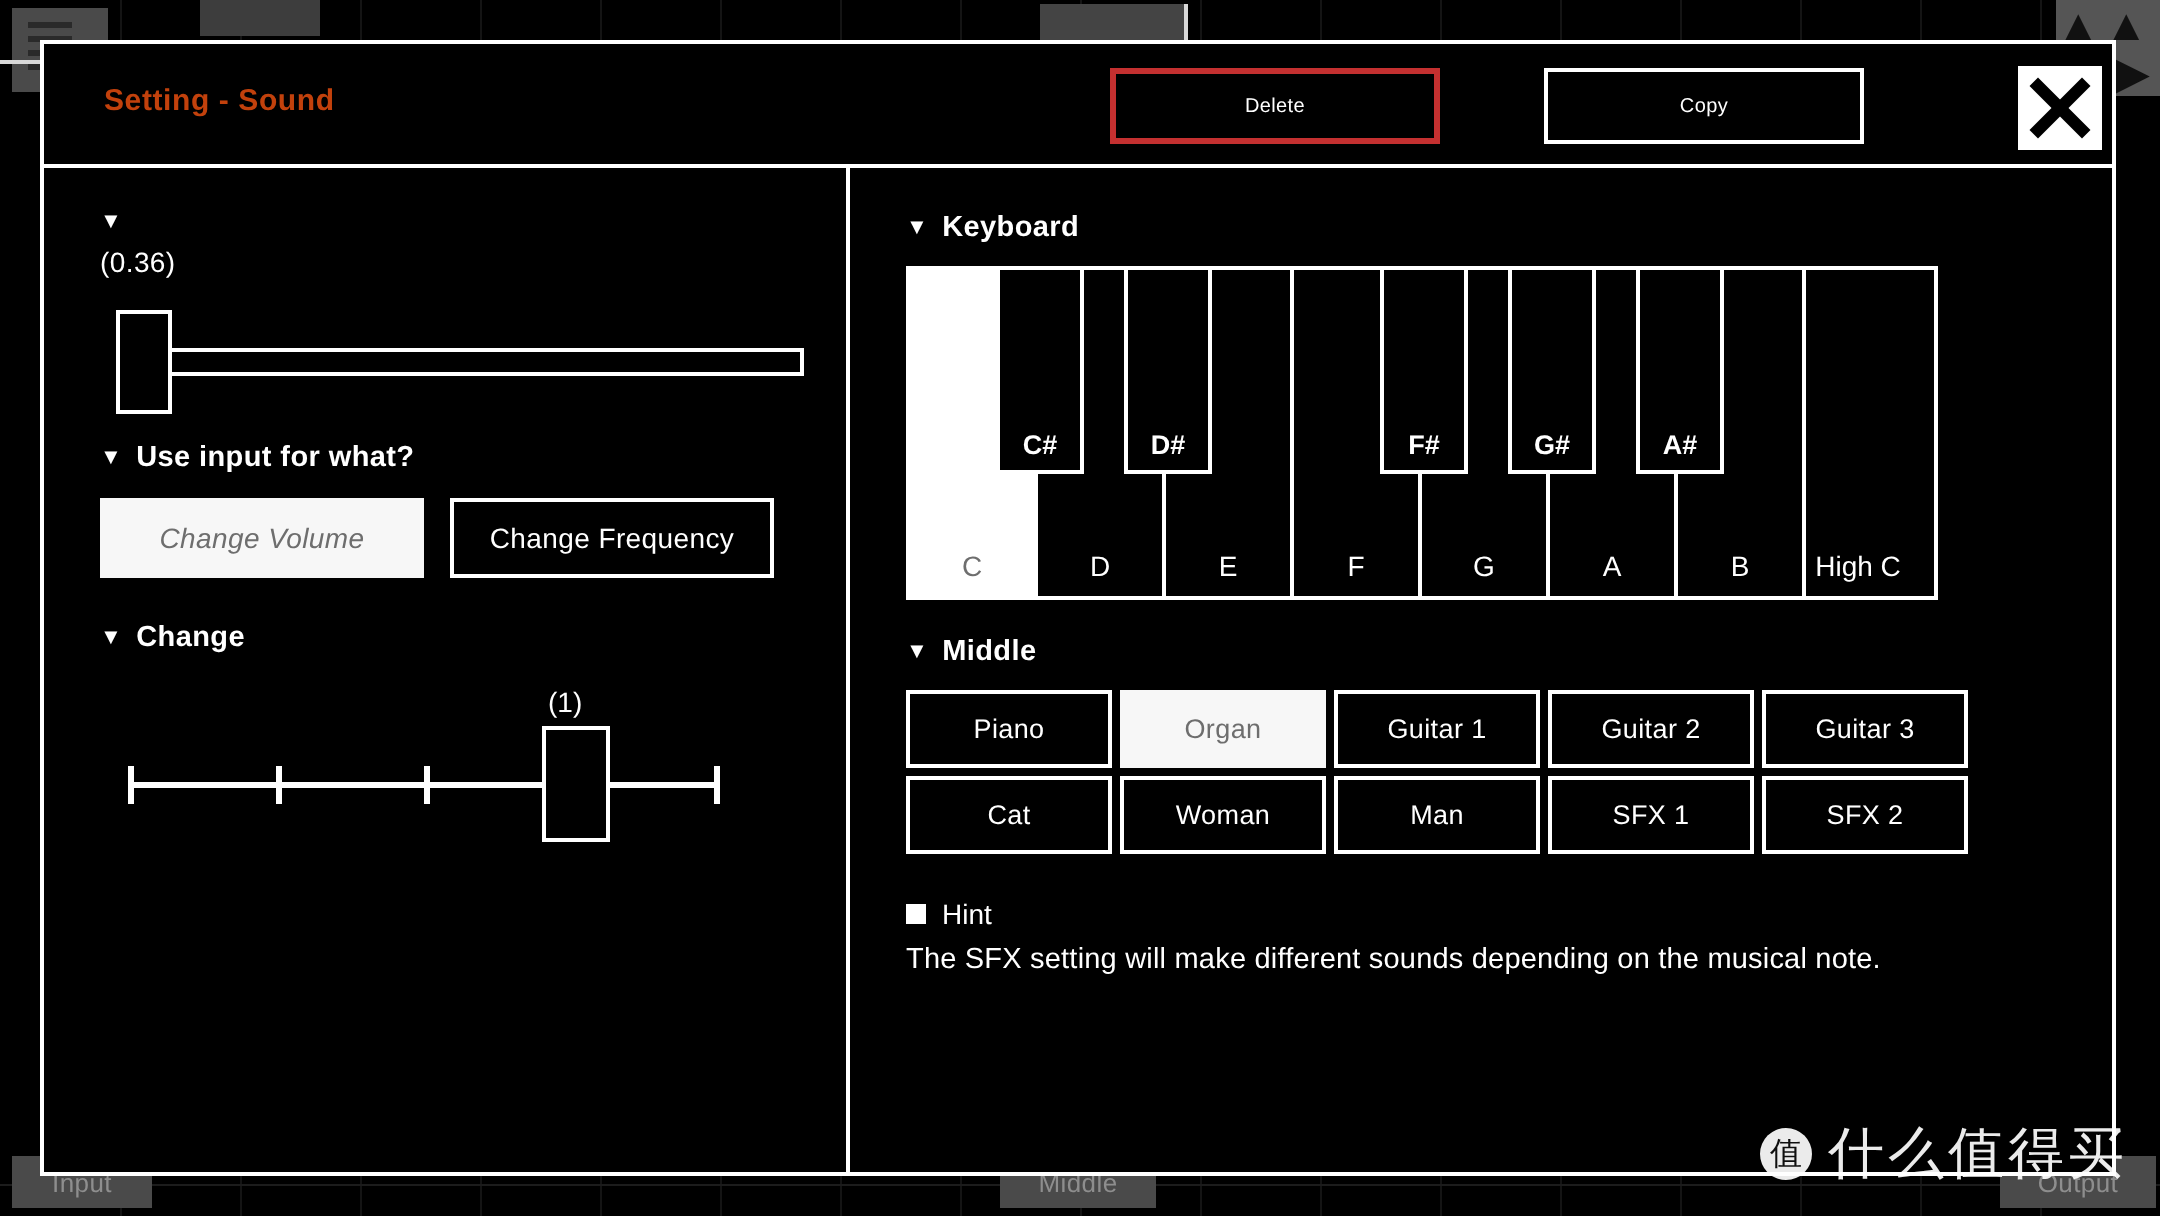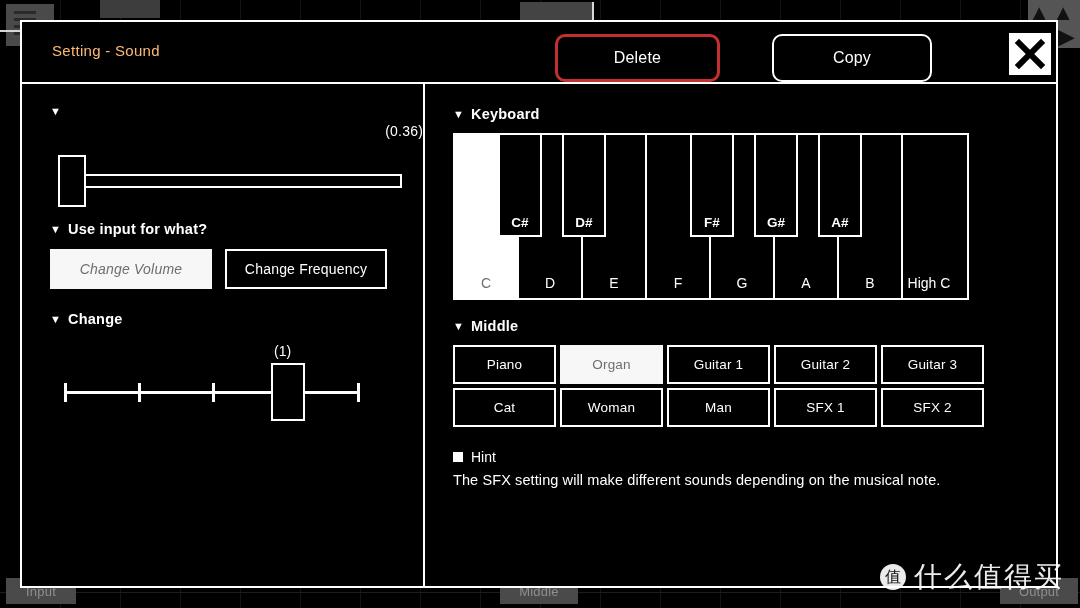--- a/index.html
+++ b/index.html
@@ -46,27 +46,27 @@
     width: 1038px; height: 568px;
     background: #000; border: 2px solid #ffffff;
   }
   #titlebar {
     position: relative; height: 62px;
     border-bottom: 2px solid #ffffff;
     display: flex; align-items: center;
   }
   #dialog-title {
     position: absolute; left: 30px; top: 20px;
-    color: #fdba74; font-size: 15px; letter-spacing: .3px;
+    color: #c2410c; font-size: 15px; letter-spacing: .3px; font-weight: bold;
   }
   .hdr-btn {
-    position: absolute; top: 12px; height: 48px;
-    background: #000; color: #fff; font-size: 16px;
+    position: absolute; top: 12px; height: 38px;
+    background: #000; color: #fff; font-size: 10px;
     display: flex; align-items: center; justify-content: center;
-    letter-spacing: .2px; cursor: pointer; border-radius: 10px;
+    letter-spacing: .2px; cursor: pointer;
   }
   #delete-button { left: 533px; width: 165px; border: 3px solid #c43030; }
   #copy-button   { left: 750px; width: 160px; border: 2px solid #ffffff; }
   #close-button {
     position: absolute; left: 987px; top: 11px; width: 42px; height: 42px;
     background: #ffffff; cursor: pointer;
   }
   #close-button svg { display: block; }
 
   
@@ -75,21 +75,21 @@
   #divider     { position: absolute; left: 401px; top: 0; width: 2px; height: 502px; background: #fff; }
   #right-panel { position: absolute; left: 403px; top: 0; right: 0; height: 502px; }
 
   .section-label {
     color: #fff; font-size: 14.5px; font-weight: bold;
     display: flex; align-items: center; gap: 7px; letter-spacing: .2px;
   }
   .caret { font-size: 11px; line-height: 1; }
 
   
-  .value-label { color:#fff; font-size: 14px; margin-top: 6px; letter-spacing:.2px;text-align:right; }
+  .value-label { color:#fff; font-size: 14px; margin-top: 6px; letter-spacing:.2px; }
 
   #duration-slider {
     position: relative; margin-top: 10px; width: 352px; height: 60px;
   }
   #duration-track {
     position: absolute; left: 24px; top: 25px; width: 328px; height: 14px;
     border: 2px solid #ffffff; background: #000;
   }
   #duration-handle {
     position: absolute; left: 8px; top: 6px; width: 28px; height: 52px;

